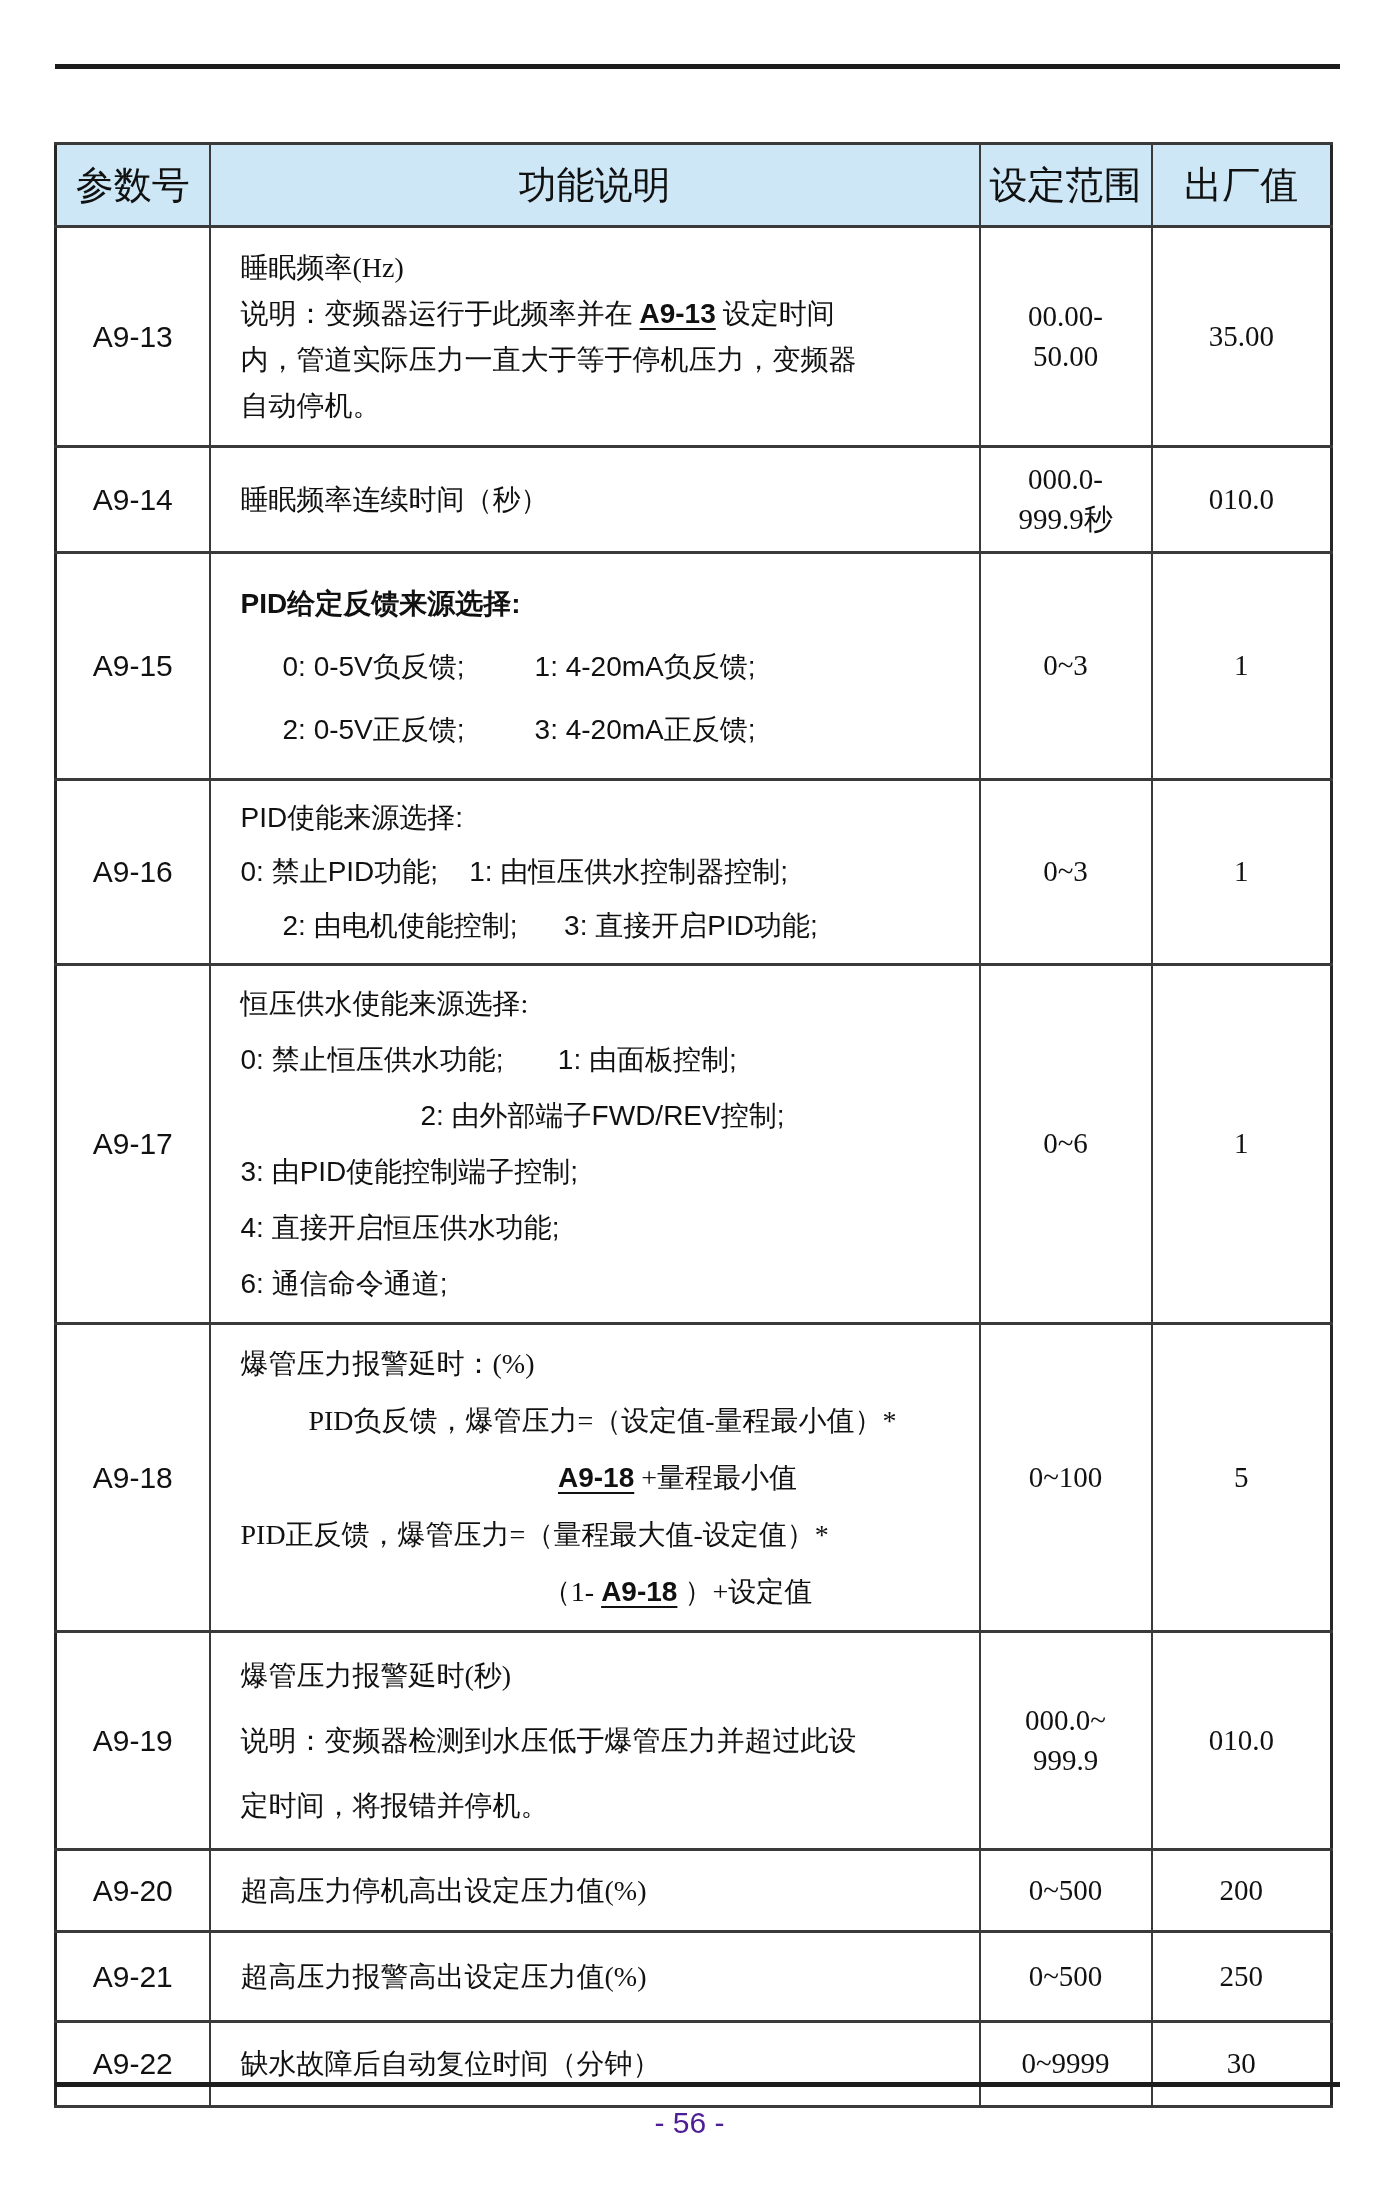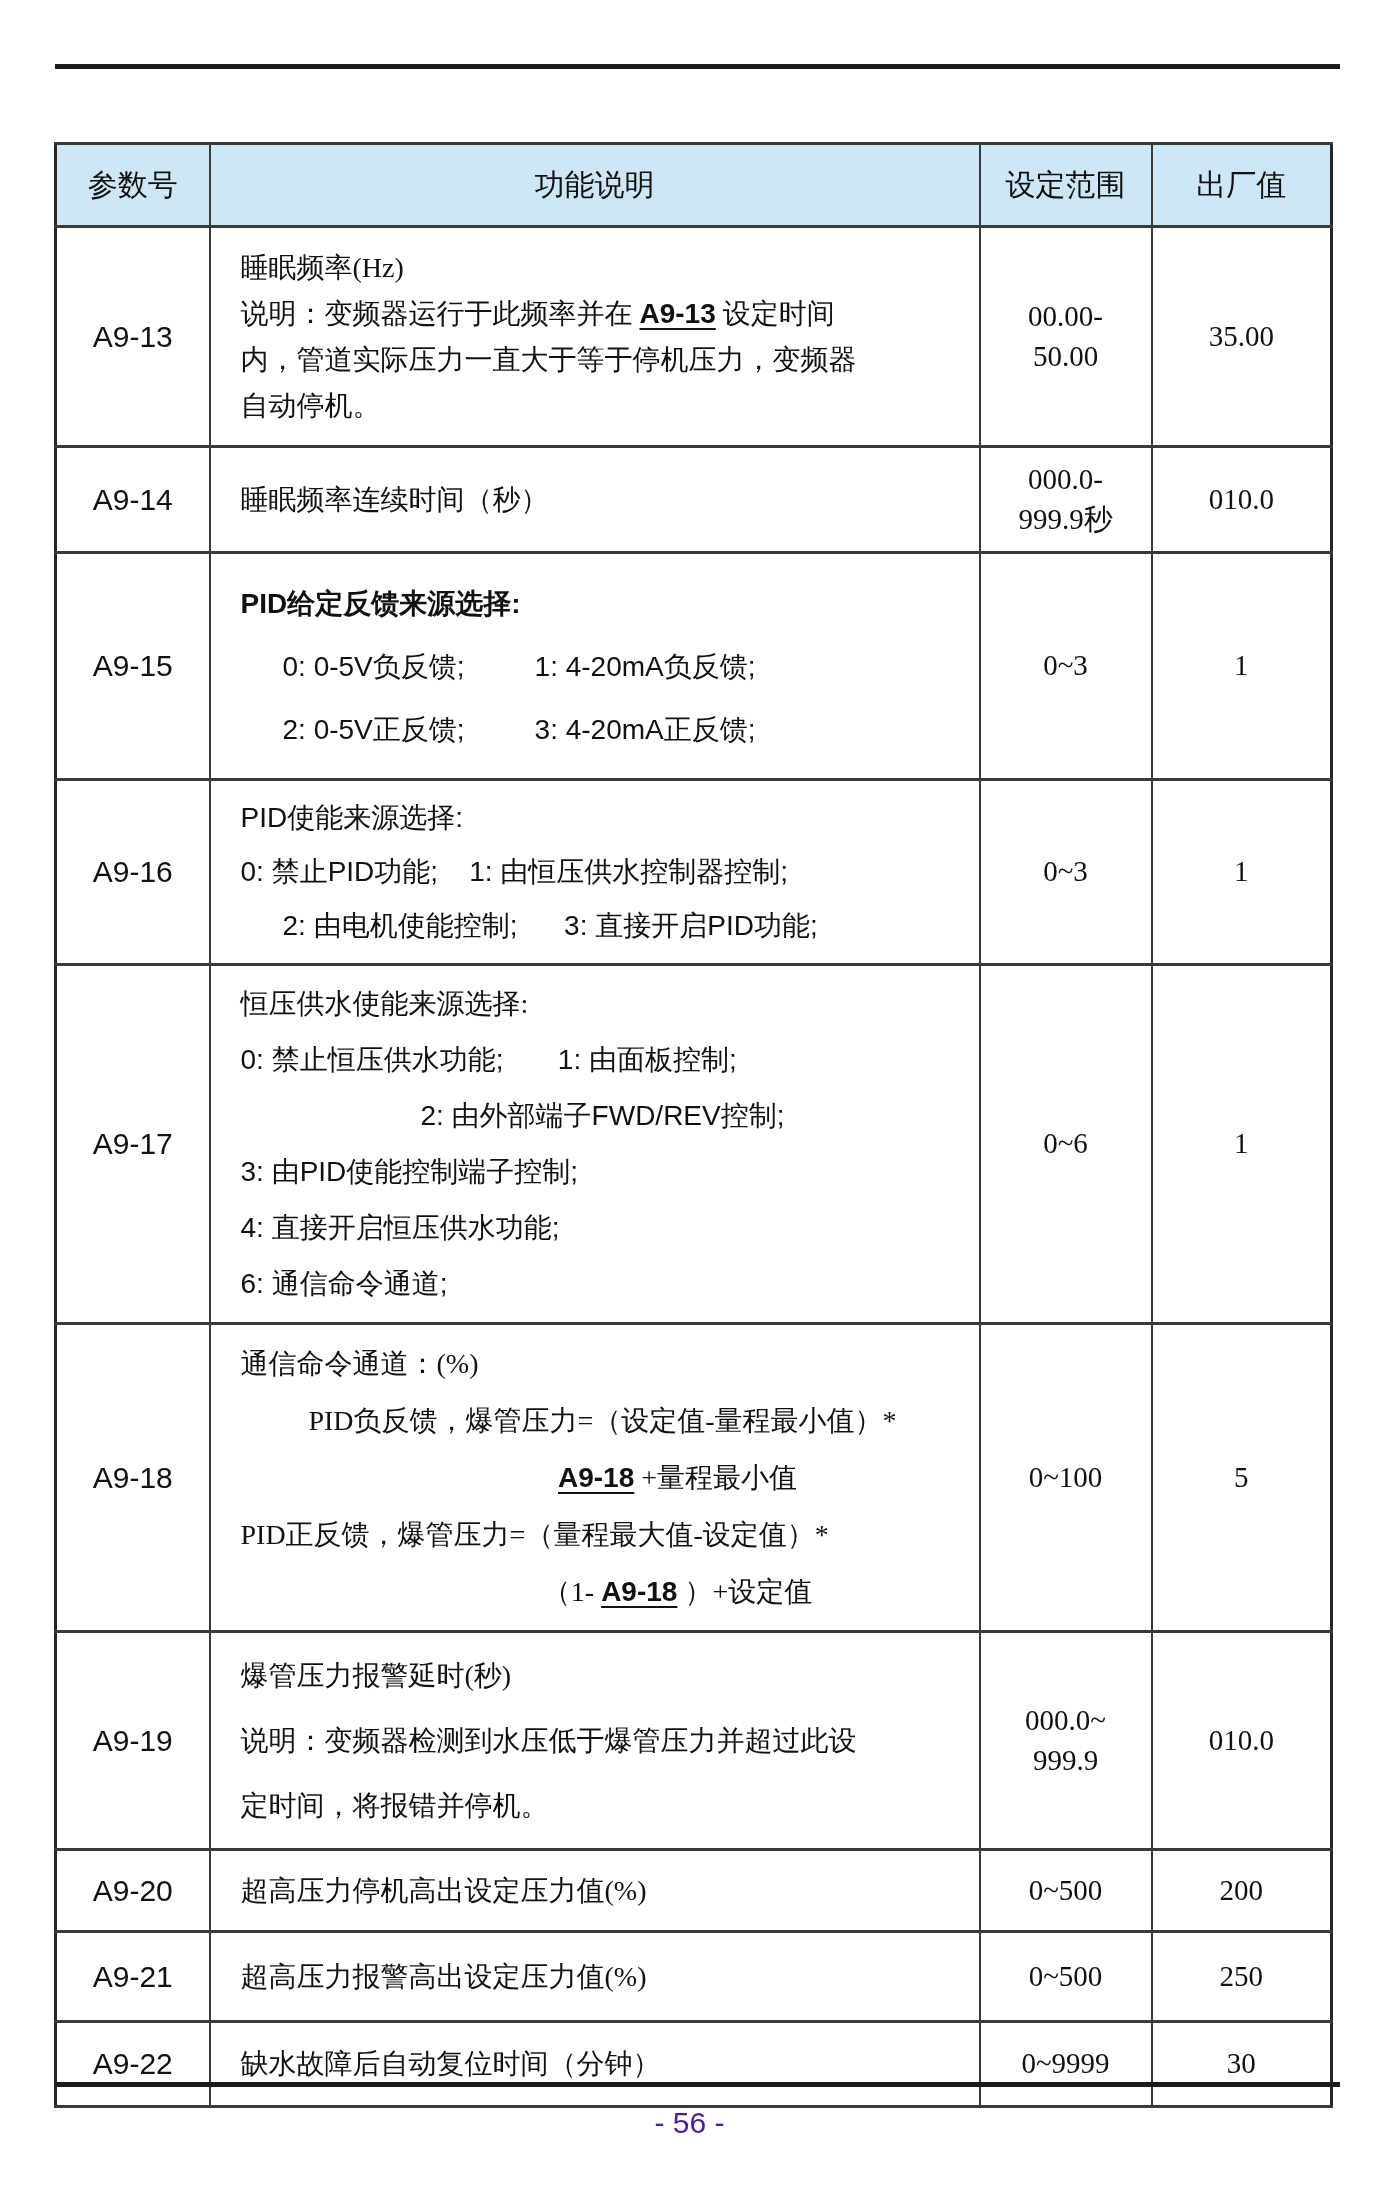--- a/index.html
+++ b/index.html
@@ -24,21 +24,21 @@
     border-collapse:collapse;table-layout:fixed;
     border:3px solid #262626;
   }
   .param-table th,.param-table td{
     border:2px solid var(--border,#3a3a3a);
     border-top-width:3px;border-bottom-width:3px;
     padding:0;vertical-align:middle;
   }
   .param-table th{
     background:var(--header-bg,#cde7f7);
-    font-size:30px;font-weight:normal;height:80px;text-align:center;
+    font-size:38px;font-weight:normal;height:80px;text-align:center;
   }
   td.param-cell{
     text-align:center;
     font-family:"Liberation Sans","DejaVu Sans",sans-serif;
     font-size:30px;
   }
   td.desc-cell{padding:10px 14px 10px 30px;}
   td.range-cell,td.default-cell{text-align:center;font-size:29px;line-height:1.35;}
   .line{white-space:pre-wrap;font-size:28px;}
   .line.sans{font-family:"Liberation Sans","DejaVu Sans",sans-serif;}
@@ -134,21 +134,21 @@
             <div class="line sans" style="line-height: 56px;"><span>6: 通信命令通道;</span></div>
           </td>
           <td class="range-cell">
             <div>0~6</div>
           </td>
           <td class="default-cell">1</td>
         </tr>
         <tr style="height: 287px;">
           <td class="param-cell">A9-18</td>
           <td class="desc-cell">
-            <div class="line" style="line-height: 57px;"><span>通信命令通道：(%)</span></div>
+            <div class="line" style="line-height: 57px;"><span>爆管压力报警延时：(%)</span></div>
             <div class="line" style="line-height: 57px; text-align: center;"><span>PID负反馈，爆管压力=（设定值-量程最小值）*</span></div>
             <div class="line center" style="line-height: 57px; text-align: center;"><span class="ref">A9-18</span><span> +量程最小值</span></div>
             <div class="line" style="line-height: 57px;"><span>PID正反馈，爆管压力=（量程最大值-设定值）*</span></div>
             <div class="line center" style="line-height: 57px;"><span>（1- </span><span class="ref">A9-18</span><span> ）+设定值</span></div>
           </td>
           <td class="range-cell">
             <div>0~100</div>
           </td>
           <td class="default-cell">5</td>
         </tr>

